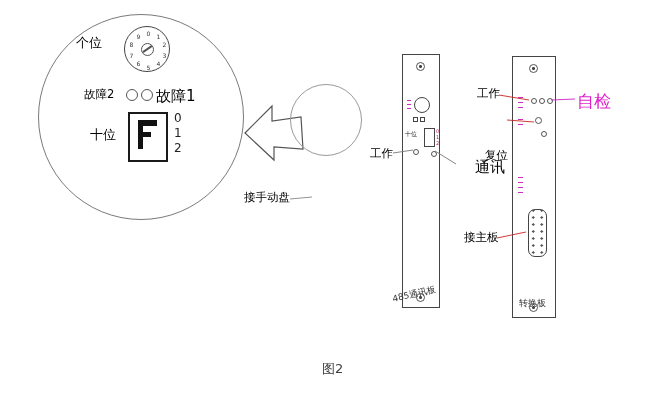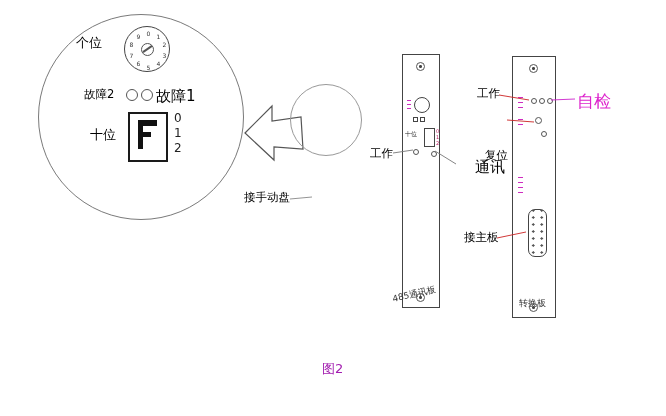--- a/index.html
+++ b/index.html
@@ -144,15 +144,15 @@
 
     <span class="boardname" style="left:6px; top:240px;">转换板</span>
     <div class="screw" style="left:16px; top:246px;"></div>
   </div>
 
   <span class="label red" style="left:477px; top:87px; font-size:11.5px;">工作</span>
   <span class="label magenta" style="left:577px; top:92px; font-size:17px;">自检</span>
   <span class="label red" style="left:485px; top:113px; font-size:11.5px;margin-top:36px;">复位</span>
   <span class="label red" style="left:464px; top:231px; font-size:11.5px;">接主板</span>
 
-  <span class="label" style="left:322px; top:362px; font-size:13px; color:#a21caf;">图2</span>
+  <span class="label" style="left:322px; top:362px; font-size:13px; color:#404040;">图2</span>
 
 </div>
 
 </body></html>

